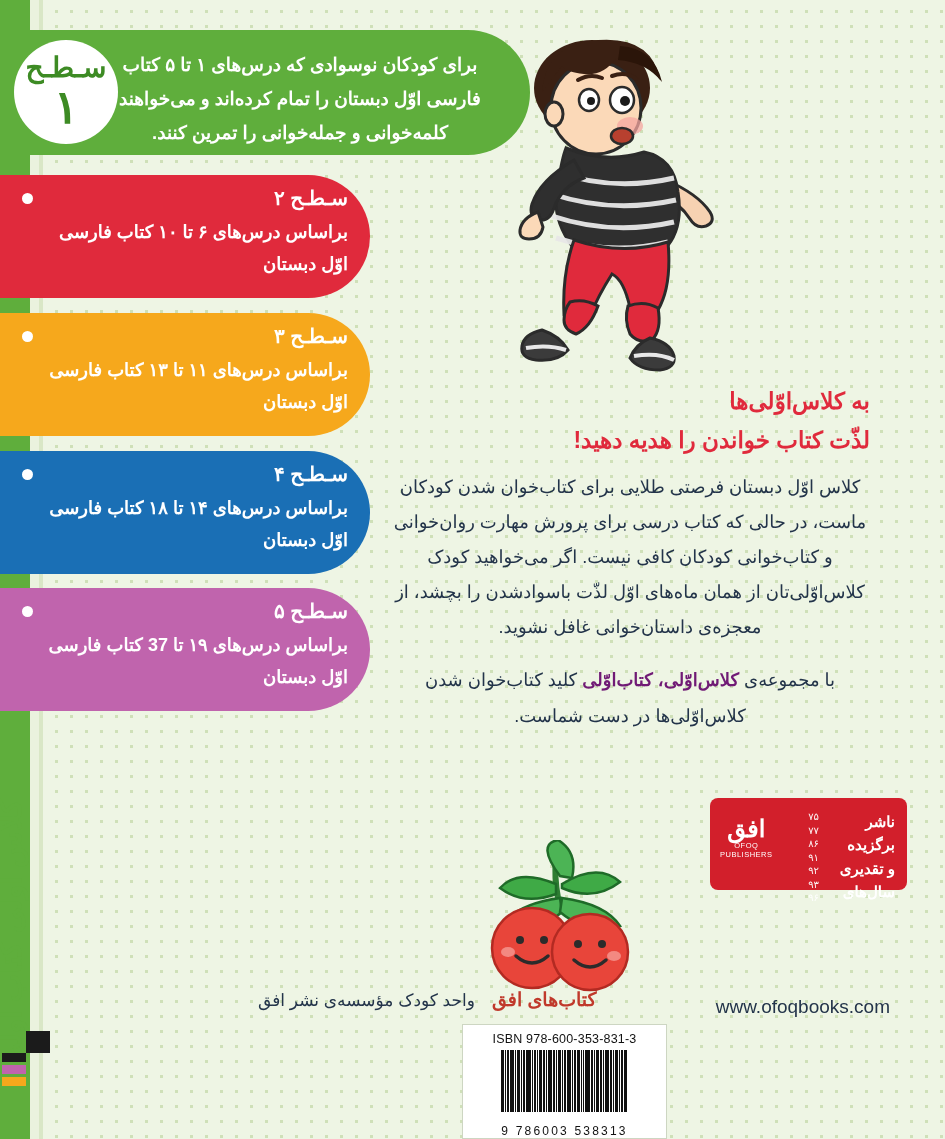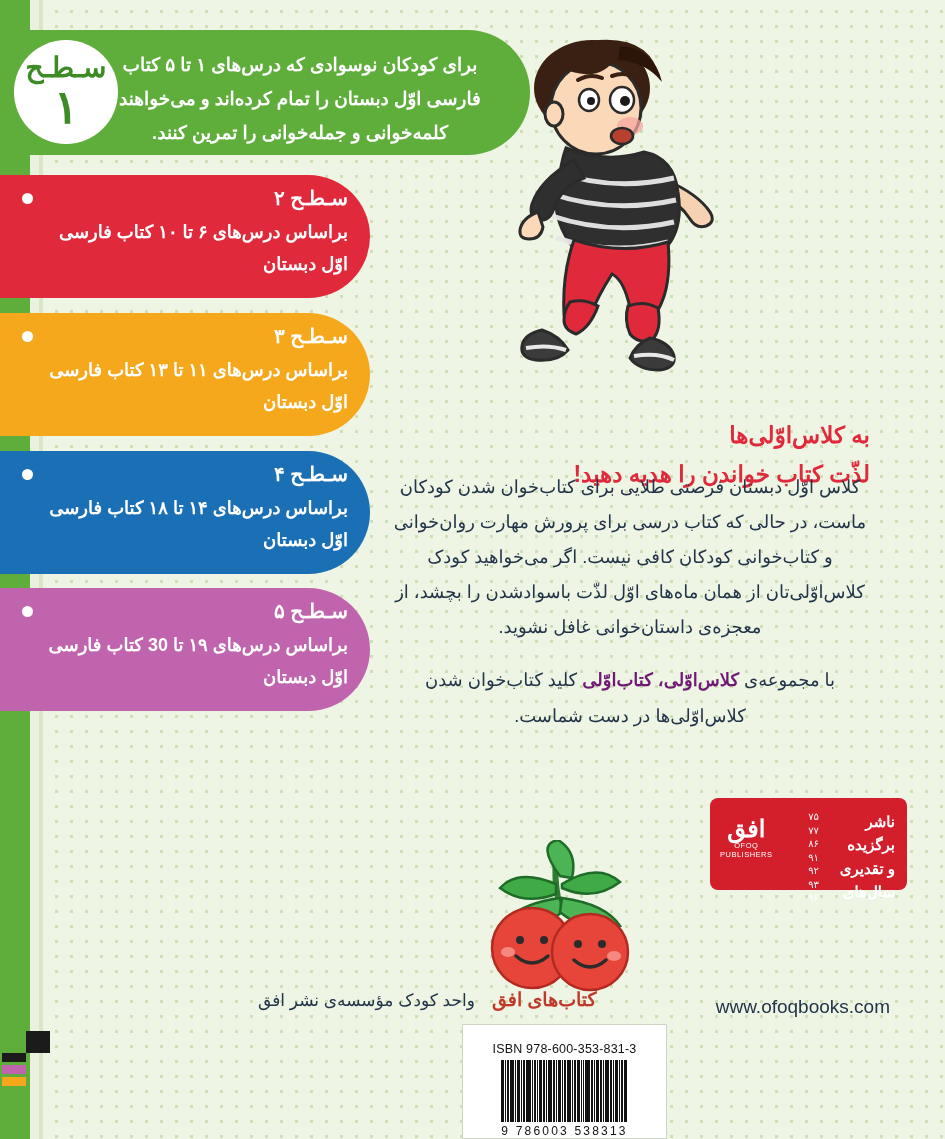--- a/index.html
+++ b/index.html
@@ -131,21 +131,21 @@
     background: #fff;
   }
   .tab-2 { top: 175px; background: #e02a3c; }
   .tab-3 { top: 313px; background: #f6a81c; }
   .tab-4 { top: 451px; background: #1a6fb5; }
   .tab-5 { top: 588px; background: #c064ad; }
 
   
   .headline {
     position: absolute;
-    right: 75px; top: 416px;
+    right: 75px; top: 382px;
     width: 470px;
     text-align: right;
     direction: rtl;
     color: #e02a3c;
     font-size: 23px;
     font-weight: bold;
     line-height: 1.7;
   }
   .bodytext {
     position: absolute;
@@ -222,31 +222,31 @@
     left: 462px; bottom: 0;
     width: 205px; height: 115px;
     background: #fff;
     border: 1px solid #cdd6c2;
     direction: ltr;
   }
   .isbn {
     text-align: center;
     font-size: 12.5px;
     color: #111;
-    padding-top: 17px;
+    padding-top: 7px;
     letter-spacing: .2px;
   }
   .bars { display: flex; justify-content: center; align-items: flex-end; height: 62px; margin-top: 4px; }
   .bars i { display: block; background: #111; margin-right: 1px; height: 100%; }
   .barnum {
     text-align: center;
     font-size: 12px;
     letter-spacing: 2.2px;
     color: #111;
-    margin-top: 2px;
+    margin-top: 12px;
   }
   .bottom-black {
     position: absolute; left: 26px; bottom: 86px;
     width: 24px; height: 22px; background: #1b1b1b;
   }
 </style>
 </head>
 <body>
 
 <div class="dots"></div>
@@ -281,21 +281,21 @@
   <div class="body">براساس درس‌های ۱۱ تا ۱۳ کتاب فارسی اوّل دبستان</div>
   <div class="dot"></div>
 </div>
 <div class="tab tab-4">
   <div class="head">سـطـح ۴</div>
   <div class="body">براساس درس‌های ۱۴ تا ۱۸ کتاب فارسی اوّل دبستان</div>
   <div class="dot"></div>
 </div>
 <div class="tab tab-5">
   <div class="head">سـطـح ۵</div>
-  <div class="body">براساس درس‌های ۱۹ تا 30 کتاب فارسی اوّل دبستان</div>
+  <div class="body">براساس درس‌های ۱۹ تا 37 کتاب فارسی اوّل دبستان</div>
   <div class="dot"></div>
 </div>
 
 <svg class="boy" viewBox="0 0 260 360">
 
   <path d="M196 150 q32 14 44 32 q6 10 -4 14 q-10 3 -16 -7 q-10 -16 -30 -24 z" fill="#f6d2b2" stroke="#2b2b2b" stroke-width="3"></path>
 
   <ellipse cx="122" cy="58" rx="58" ry="48" fill="#3a2013"></ellipse>
 
   <ellipse cx="126" cy="78" rx="45" ry="46" fill="#fbd9b8" stroke="#2b2b2b" stroke-width="3"></ellipse>

